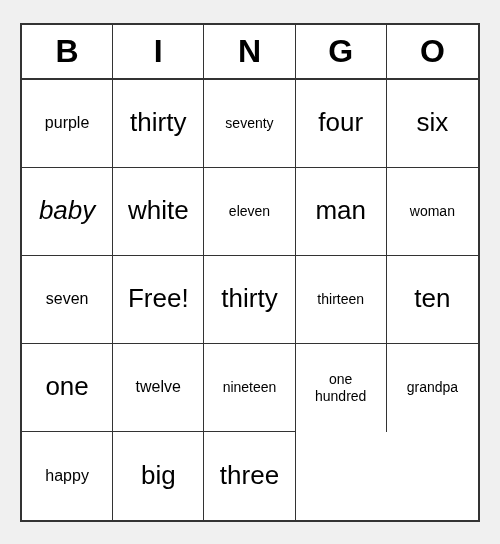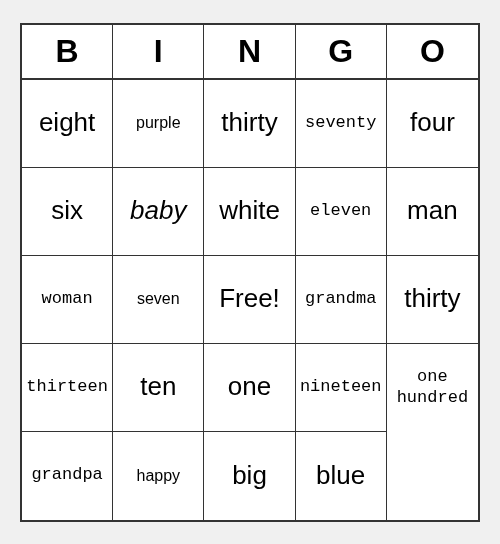--- a/index.html
+++ b/index.html
@@ -73,39 +73,35 @@
     .cell-text.large {
       font-size: 26px;
       font-weight: normal;
     }
 
     .cell-text.medium {
       font-size: 16px;
     }
 
     .cell-text.small {
-      font-size: 17px;
-      font-family: Liberation Mono, monospace;
+      font-size: 14px;
     }
   </style>
 </head>
 <body>
 
 <div class="bingo-card">
   <div class="bingo-header">
   <div class="bingo-header-cell">B</div>
       <div class="bingo-header-cell">I</div>
       <div class="bingo-header-cell">N</div>
       <div class="bingo-header-cell">G</div>
       <div class="bingo-header-cell">O</div>
     </div>
   <div class="bingo-grid">
-  <div class="bingo-cell">
-        <span class="cell-text large" style="white-space: pre-line;">eight</span>
-      </div>
       <div class="bingo-cell">
         <span class="cell-text medium" style="white-space: pre-line;">purple</span>
       </div>
       <div class="bingo-cell">
         <span class="cell-text large" style="white-space: pre-line;">thirty</span>
       </div>
       <div class="bingo-cell">
         <span class="cell-text small" style="white-space: pre-line;">seventy</span>
       </div>
       <div class="bingo-cell">
@@ -129,47 +125,47 @@
       <div class="bingo-cell">
         <span class="cell-text small" style="white-space: pre-line;">woman</span>
       </div>
       <div class="bingo-cell">
         <span class="cell-text medium" style="white-space: pre-line;">seven</span>
       </div>
       <div class="bingo-cell">
         <span class="cell-text large" style="white-space: pre-line;">Free!</span>
       </div>
       <div class="bingo-cell">
-        <span class="cell-text small" style="white-space: pre-line;">grandma</span>
-      </div>
-      <div class="bingo-cell">
         <span class="cell-text large" style="white-space: pre-line;">thirty</span>
       </div>
       <div class="bingo-cell">
         <span class="cell-text small" style="white-space: pre-line;">thirteen</span>
       </div>
       <div class="bingo-cell">
         <span class="cell-text large" style="white-space: pre-line;">ten</span>
       </div>
       <div class="bingo-cell">
         <span class="cell-text large" style="white-space: pre-line;">one</span>
+      </div>
+      <div class="bingo-cell">
+        <span class="cell-text medium" style="white-space: pre-line;">twelve</span>
       </div>
       <div class="bingo-cell">
         <span class="cell-text small" style="white-space: pre-line;">nineteen</span>
       </div>
       <div class="bingo-cell">
         <span class="cell-text small" style="white-space: pre-line;">one
 hundred</span>
       </div>
       <div class="bingo-cell">
         <span class="cell-text small" style="white-space: pre-line;">grandpa</span>
       </div>
       <div class="bingo-cell">
         <span class="cell-text medium" style="white-space: pre-line;">happy</span>
       </div>
       <div class="bingo-cell">
         <span class="cell-text large" style="white-space: pre-line;">big</span>
       </div>
       <div class="bingo-cell">
-        <span class="cell-text large" style="white-space: pre-line;">blue</span>
+        <span class="cell-text large" style="white-space: pre-line;">three</span>
       </div>
     </div>
 </div>
 
 </body></html>

